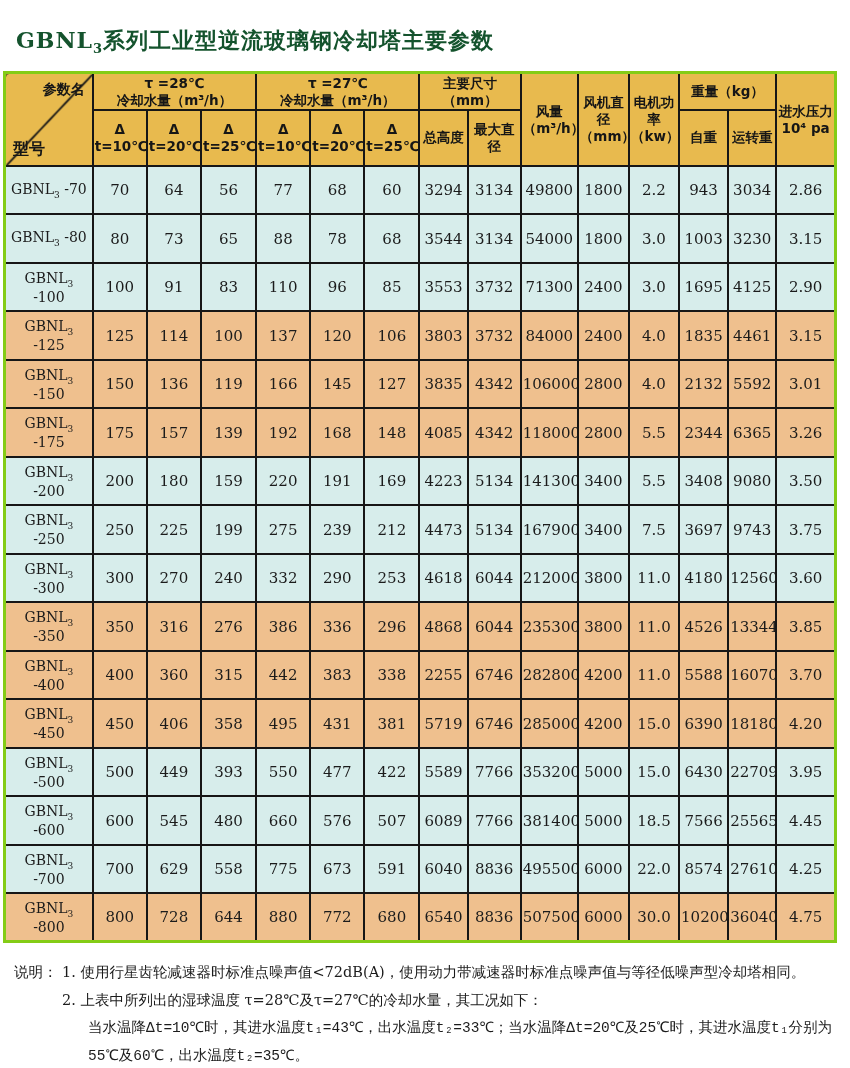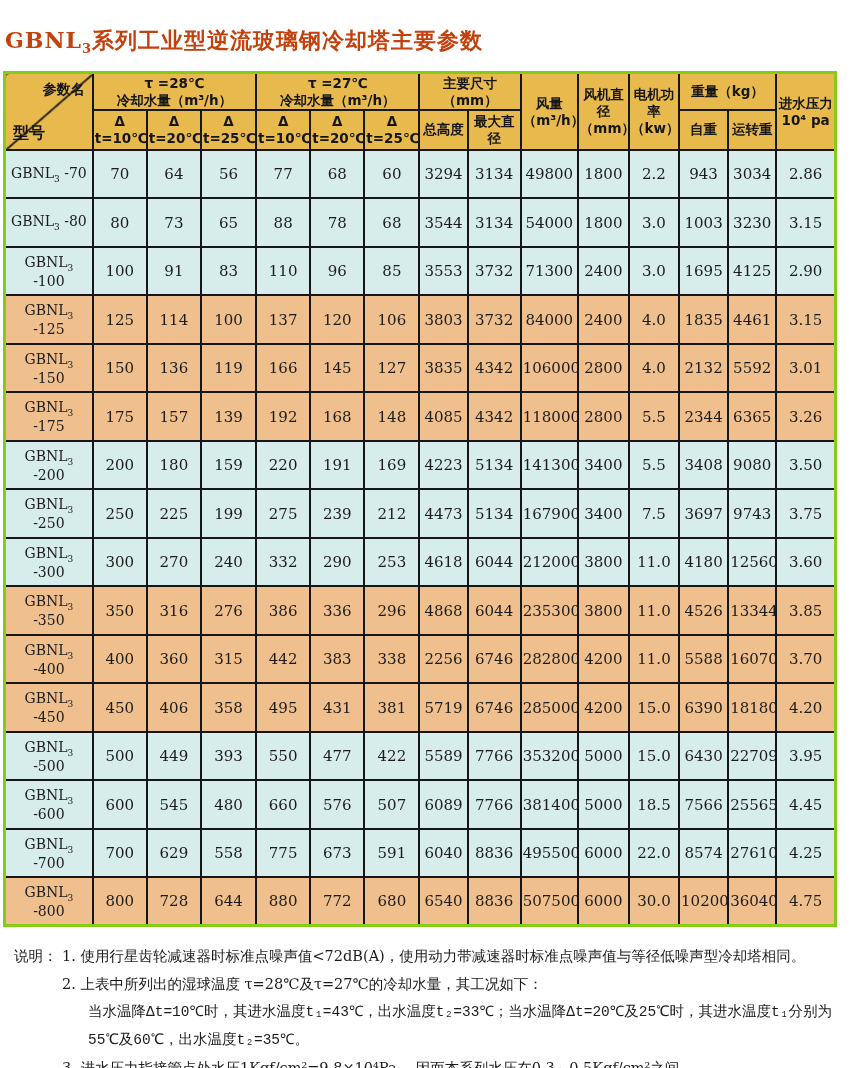--- a/index.html
+++ b/index.html
@@ -7,26 +7,26 @@
   body {
     width: 850px; height: 1068px;
     background: #ffffff;
     font-family: "DejaVu Serif", "Liberation Serif", serif;
     color: #1c1c1c;
   }
   .page { position: relative; width: 850px; height: 1068px; overflow: hidden; }
 
   h1.title {
     margin: 0;
-    padding: 26px 0 15px 5px;
+    padding: 26px 0 15px 16px;
     font-size: 22px;
     font-weight: 700;
     letter-spacing: 1px;
     font-family: "DejaVu Serif", "Liberation Serif", serif;
-    color: #c2410c;
+    color: #14532d;
   }
   h1.title sub { font-size: 13px; }
 
   table.params {
     margin-left: 3px;
     width: 834px;
     border-collapse: collapse;
     table-layout: fixed;
     border: 3px solid #84cc16;
   }
@@ -39,21 +39,21 @@
   }
   thead th {
     background: #e8ba4e;
     font-family: "DejaVu Sans", "Liberation Sans", sans-serif;
     font-weight: 700;
     font-size: 13.5px;
     line-height: 17px;
     color: #161616;
   }
   thead tr.group-row { height: 37px; }
-  thead tr.sub-row { height: 40px; }
+  thead tr.sub-row { height: 56px; }
   thead .l { display: block; }
 
   th.diag {
     position: relative;
     padding: 0;
     background-color: #e8ba4e;
     background-image: linear-gradient(to bottom right,
       transparent calc(50% - 1.4px),
       #161616 calc(50% - 0.4px),
       #161616 calc(50% + 0.4px),
@@ -329,21 +329,21 @@
           <td>3.85</td>
         </tr>
         <tr class="orange">
           <td class="model"><span>GBNL</span><sub>3</sub><span> -400</span></td>
           <td>400</td>
           <td>360</td>
           <td>315</td>
           <td>442</td>
           <td>383</td>
           <td>338</td>
-          <td>2256</td>
+          <td>2255</td>
           <td>6746</td>
           <td>282800</td>
           <td>4200</td>
           <td>11.0</td>
           <td>5588</td>
           <td>16070</td>
           <td>3.70</td>
         </tr>
         <tr class="orange">
           <td class="model"><span>GBNL</span><sub>3</sub><span> -450</span></td>

